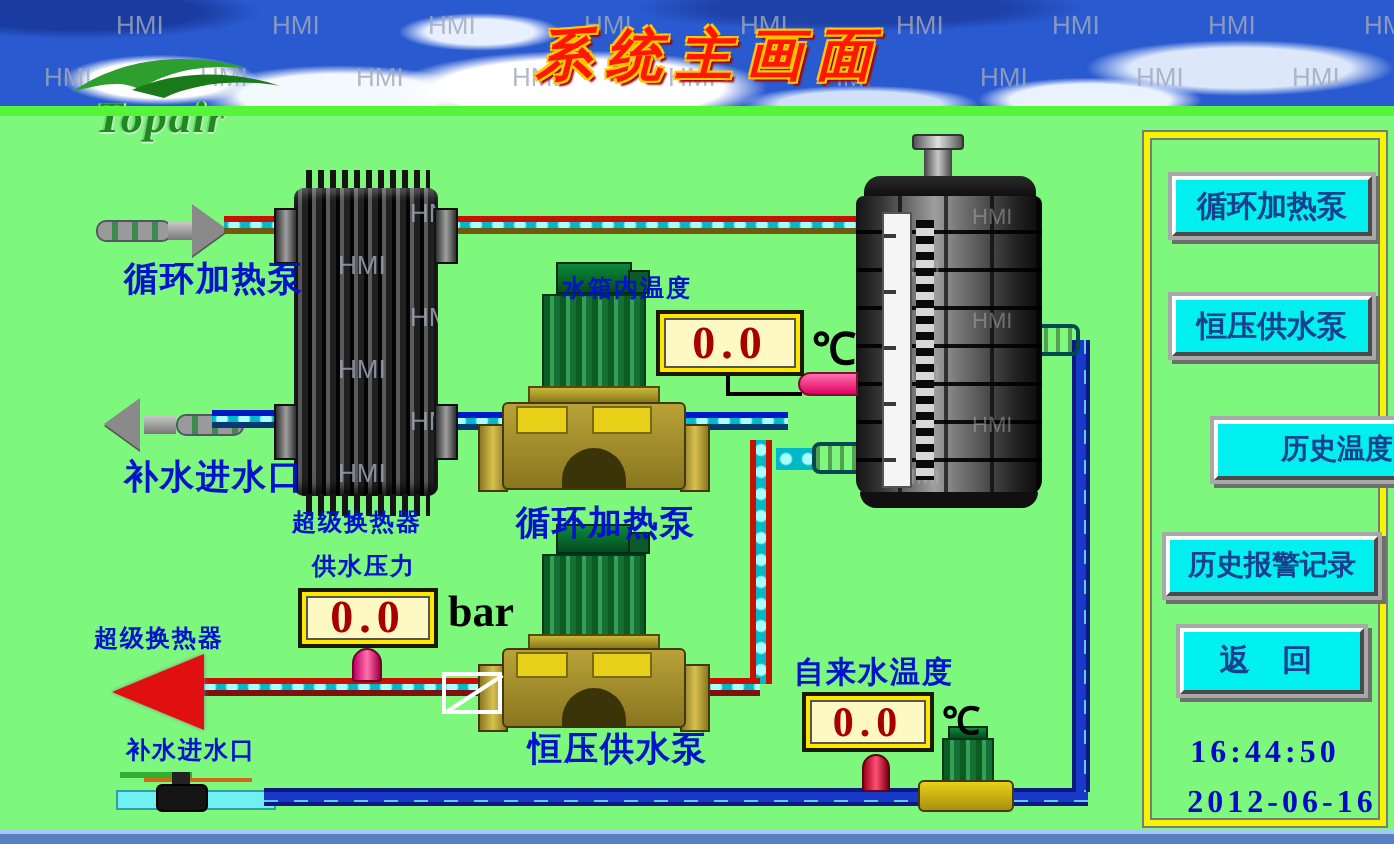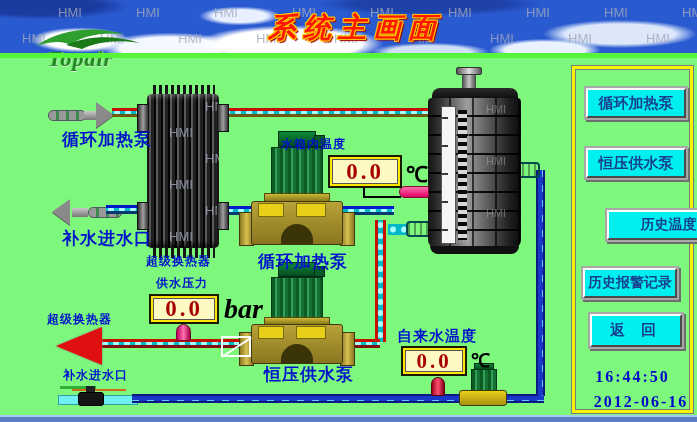--- a/index.html
+++ b/index.html
@@ -261,38 +261,38 @@
   <div class="abs disp" style="left:328px;top:155px;width:74px;height:33px;">
     <span>0.0</span>
   </div>
   <div class="abs unit" style="left:406px;top:158px;font-size:22px;">℃</div>
 
   <div class="abs lbl" style="left:146px;top:253px;">超级换热器</div>
   <div class="abs lbl" style="left:156px;top:275px;">供水压力</div>
   <div class="abs disp" style="left:149px;top:294px;width:70px;height:30px;">
     <span>0.0</span>
   </div>
-  <div class="abs unit" style="left:224px;top:293px;font-size:28px;font-style:italic;">bar</div>
+  <div class="abs unit" style="left:224px;top:293px;font-size:22px;">bar</div>
 
   <div class="abs lbl" style="left:397px;top:327px;font-size:15px;">自来水温度</div>
   <div class="abs disp" style="left:401px;top:346px;width:66px;height:30px;font-size:21px;">
     <span>0.0</span>
   </div>
   <div class="abs unit" style="left:471px;top:347px;font-size:19px;">℃</div>
 
   <div class="abs lbl" style="left:62px;top:128px;font-size:17px;">循环加热泵</div>
   <div class="abs lbl" style="left:62px;top:227px;font-size:17px;">补水进水口</div>
   <div class="abs lbl" style="left:258px;top:250px;font-size:17px;">循环加热泵</div>
   <div class="abs lbl" style="left:47px;top:311px;">超级换热器</div>
   <div class="abs lbl" style="left:264px;top:363px;font-size:17px;">恒压供水泵</div>
   <div class="abs lbl" style="left:63px;top:367px;">补水进水口</div>
 
   <div class="abs panel"></div>
   <div class="abs pbtn" style="left:586px;top:88px;width:100px;height:30px;">循环加热泵</div>
   <div class="abs pbtn" style="left:586px;top:148px;width:100px;height:30px;">恒压供水泵</div>
   <div class="abs pbtn small" style="left:607px;top:210px;width:104px;height:30px;padding-left:47px;">历史温度曲线</div>
-  <div class="abs pbtn small" style="left:583px;top:268px;width:94px;height:30px;">历史报警记录</div>
+  <div class="abs pbtn small" style="left:583px;top:268px;width:106px;height:30px;">历史报警记录</div>
   <div class="abs pbtn" style="left:590px;top:314px;width:92px;height:33px;letter-spacing:6px;">返 回</div>
   <div class="abs clock" style="left:572px;top:368px;width:121px;">16:44:50</div>
   <div class="abs clock" style="left:572px;top:393px;width:138px;">2012-06-16</div>
 
   <div class="abs bottom-bar"></div>
 </div>
 
 </body></html>

